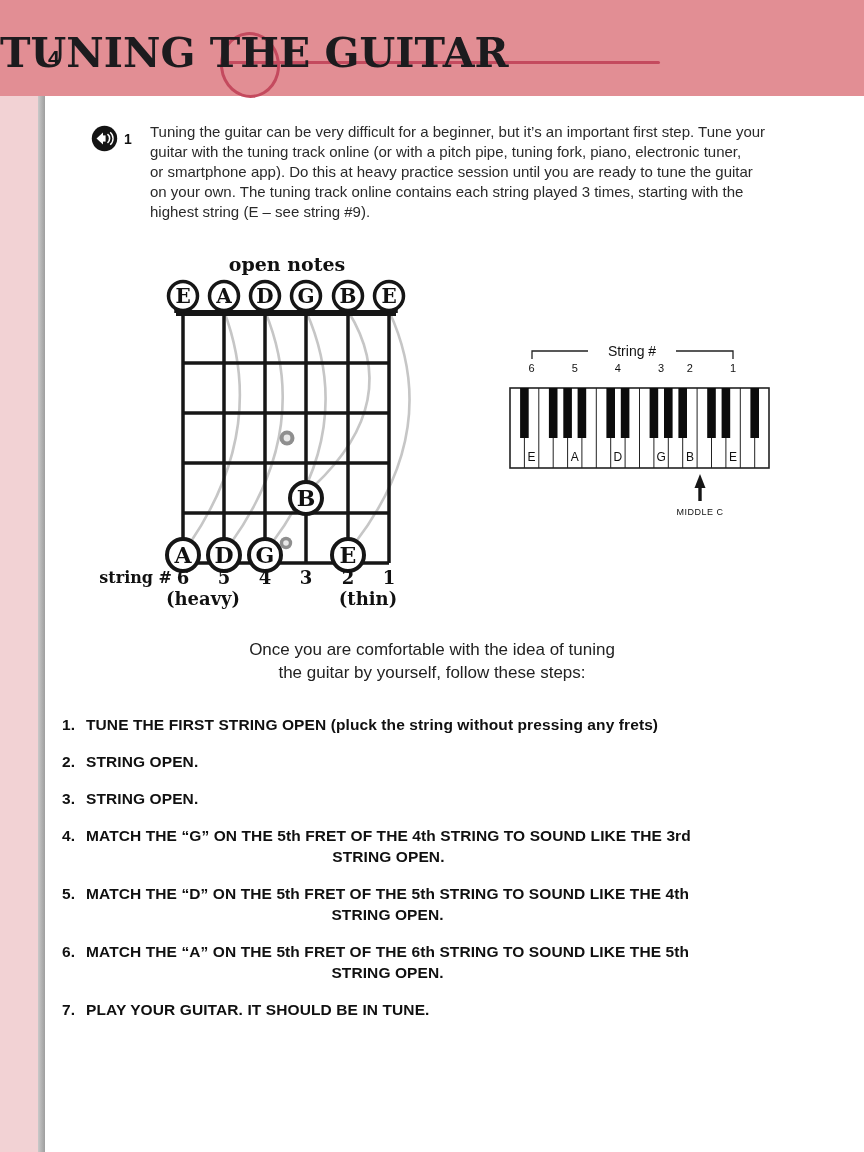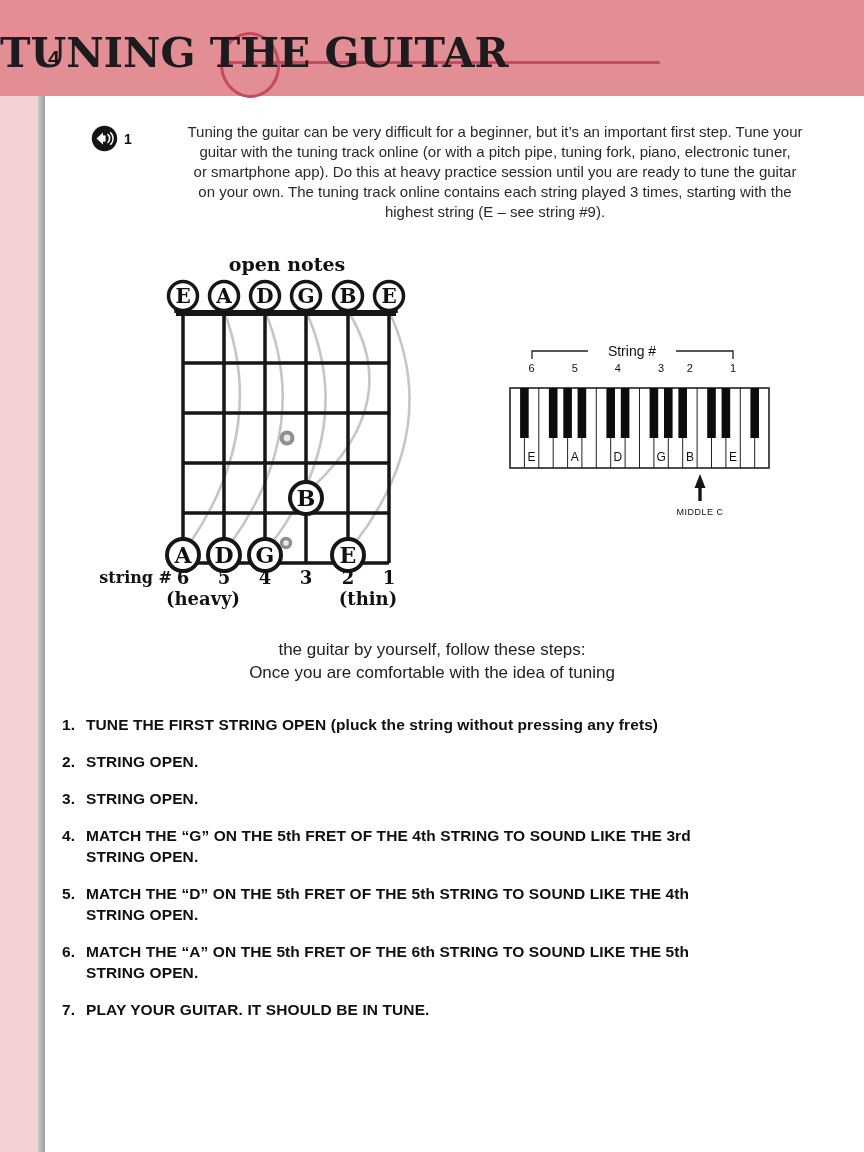--- a/index.html
+++ b/index.html
@@ -48,42 +48,42 @@
   
   .audio-badge{position:absolute;left:91px;top:125px;width:27px;height:27px;}
   .tracknum{
     position:absolute;left:124px;top:131px;
     font-size:14px;font-weight:bold;color:#111;
   }
   .intro-text{
     position:absolute;left:150px;top:122px;width:690px;
     font-size:15px;line-height:20px;color:#2a2a2a;
   }
-  .intro-text div{white-space:nowrap;text-align:center;}
+  .intro-text div{white-space:nowrap;}
   
   .fretboard-svg{position:absolute;left:100px;top:253px;overflow:visible;}
   .piano-svg{position:absolute;left:490px;top:330px;overflow:visible;}
   svg text{font-family:"Liberation Sans",sans-serif;}
   .serif-bold{font-family:"DejaVu Serif",serif;font-weight:bold;}
   
   .transition{
     position:absolute;left:0;top:638px;width:864px;
     text-align:center;font-size:17px;line-height:23px;color:#222;
   }
   
   .steps{
     position:absolute;left:62px;top:714px;width:760px;
   }
   .step{
     display:flex;margin-bottom:16px;
     font-weight:bold;font-size:15.5px;line-height:21px;color:#101010;
     letter-spacing:0.1px;
   }
   .step .num{width:24px;flex:0 0 24px;}
-  .step .lines div{white-space:nowrap;}
+  .step .lines div{white-space:nowrap;text-align:center;}
 </style>
 </head>
 <body>
 
 <div class="page">
 
   <div class="header">
     <div class="pagenum">4</div>
     <div class="red-line"></div>
     <div class="red-ellipse"></div>
@@ -270,22 +270,22 @@
     </g>
 
     <g fill="#161616">
       <polygon points="210,144 204.5,158 215.5,158"></polygon>
       <rect x="208.3" y="156" width="3.4" height="15"></rect>
     </g>
     <text x="210" y="185" text-anchor="middle" font-size="9" letter-spacing="0.5" fill="#111">MIDDLE C</text>
   </svg>
 
   <div class="transition">
+    <div>Once you are comfortable with the idea of tuning</div>
     <div>the guitar by yourself, follow these steps:</div>
-    <div>Once you are comfortable with the idea of tuning</div>
   </div>
 
   <div class="steps">
     <div class="step">
       <span class="num">1.</span>
       <div class="lines">
           <div>TUNE THE FIRST STRING OPEN (pluck the string without pressing any frets)</div>
         </div>
     </div>
     <div class="step">

